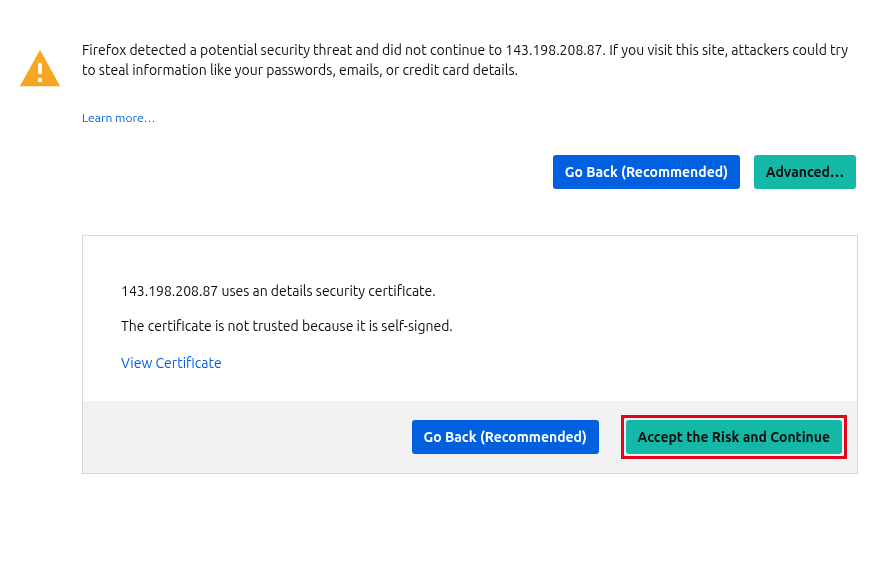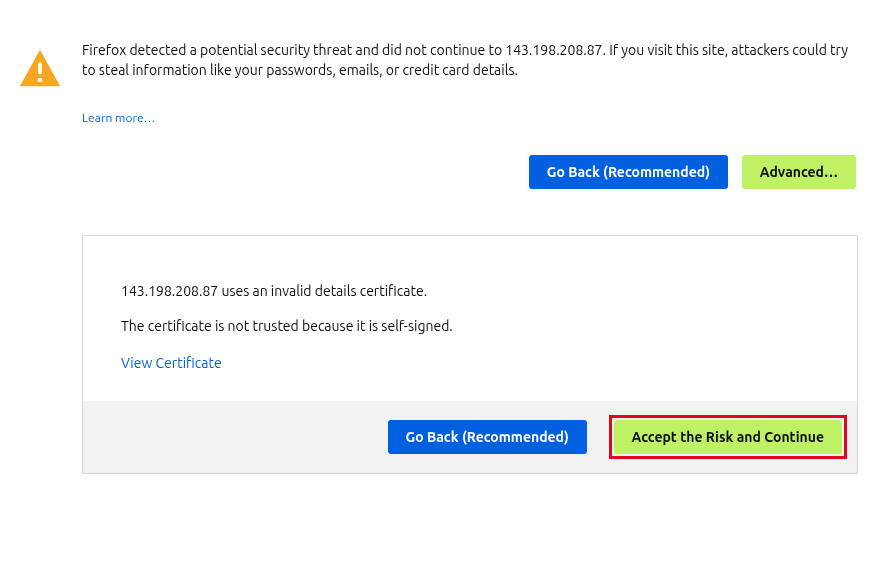--- a/index.html
+++ b/index.html
@@ -46,35 +46,35 @@
       text-decoration: none;
       cursor: pointer;
     }
     .button-row {
       margin-top: 30px;
       text-align: right;
       padding-right: 2px;
     }
     .btn {
       display: inline-block;
-      padding: 9px 18px;
+      padding: 9px 12px;
       font-size: 14px;
       border-radius: 3px;
       cursor: pointer;
       border: none;
       font-family: inherit;
       font-weight: 600;
     }
     .btn-primary {
       background: #0060df;
       color: #fff;
       margin-right: 10px;
     }
     .btn-secondary {
-      background: #bef264;
+      background: #14b8a6;
       color: #0c0c0d;
     }
     .advanced-panel {
       border: 1px solid #d7d7d7;
       margin-top: 46px;
     }
     .advanced-body {
       padding: 46px 38px 30px 38px;
     }
     .advanced-body p {
@@ -123,21 +123,21 @@
     <p class="desc">Firefox detected a potential security threat and did not continue to 143.198.208.87. If you visit this site, attackers could try to steal information like your passwords, emails, or credit card details.</p>
     <a class="learn-more">Learn more…</a>
 
     <div class="button-row">
       <button class="btn btn-primary">Go Back (Recommended)</button>
       <button class="btn btn-secondary">Advanced…</button>
     </div>
 
     <div class="advanced-panel">
       <div class="advanced-body">
-        <p>143.198.208.87 uses an invalid details certificate.</p>
+        <p>143.198.208.87 uses an details security certificate.</p>
         <p>The certificate is not trusted because it is self-signed.</p>
         <a class="view-cert">View Certificate</a>
       </div>
       <div class="advanced-footer">
         <button class="btn btn-primary">Go Back (Recommended)</button>
         <span class="accept-highlight">
           <button class="btn btn-secondary">Accept the Risk and Continue</button>
         </span>
       </div>
     </div>

